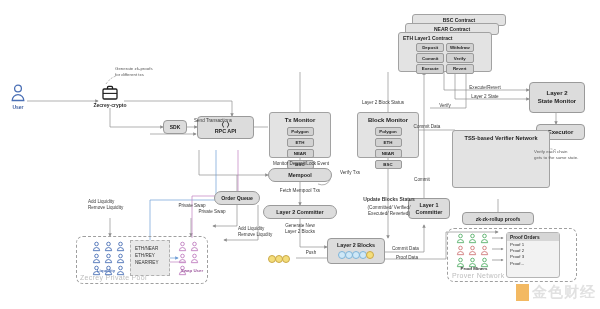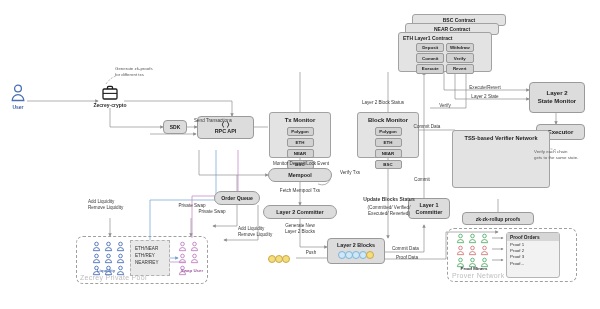--- a/index.html
+++ b/index.html
@@ -418,14 +418,18 @@
         <circle cx="8" cy="4.5" r="3.2" fill="none" stroke="#c07ec0" stroke-width="1.6"></circle>
         <path d="M2.4,16.4 a5.6,5.6 0 0 1 11.2,0 z" fill="none" stroke="#c07ec0" stroke-width="1.6"></path>
       </svg>
     <svg width="9" height="11" viewBox="0 0 16 18">
         <circle cx="8" cy="4.5" r="3.2" fill="none" stroke="#c07ec0" stroke-width="1.6"></circle>
         <path d="M2.4,16.4 a5.6,5.6 0 0 1 11.2,0 z" fill="none" stroke="#c07ec0" stroke-width="1.6"></path>
       </svg>
   </div>
   <div class="subcap" style="left:172px;top:268px;width:40px;color:#a05ca0;">Swap User</div>
 
+  <div class="wm" style="left:516px;top:283px;">
+    <div class="wm-mark"></div>
+    <div class="wm-text">金色财经</div>
+  </div>
 
 </div>
 
 </body></html>

